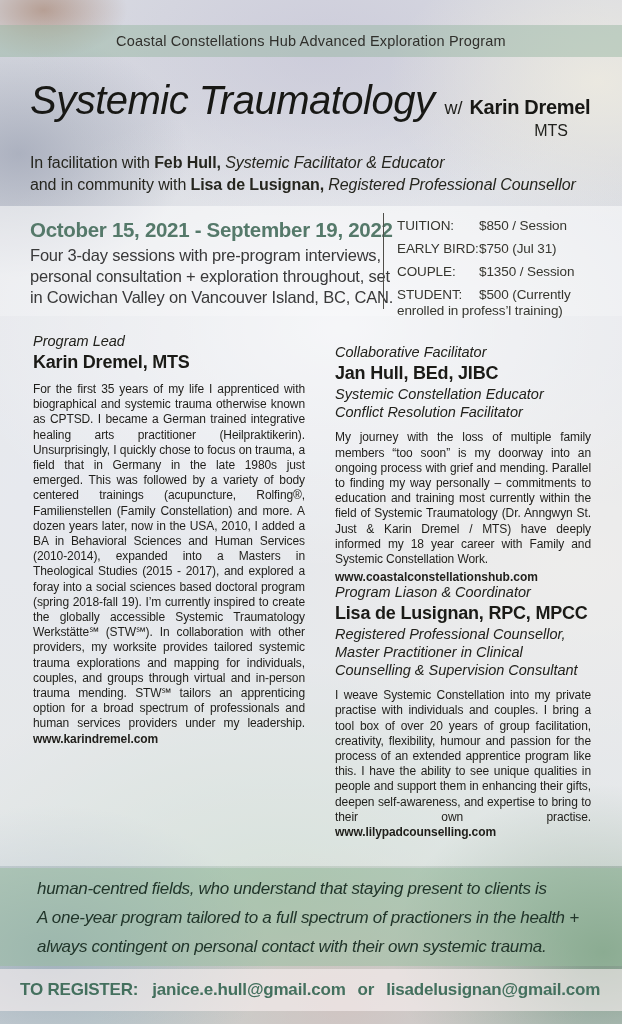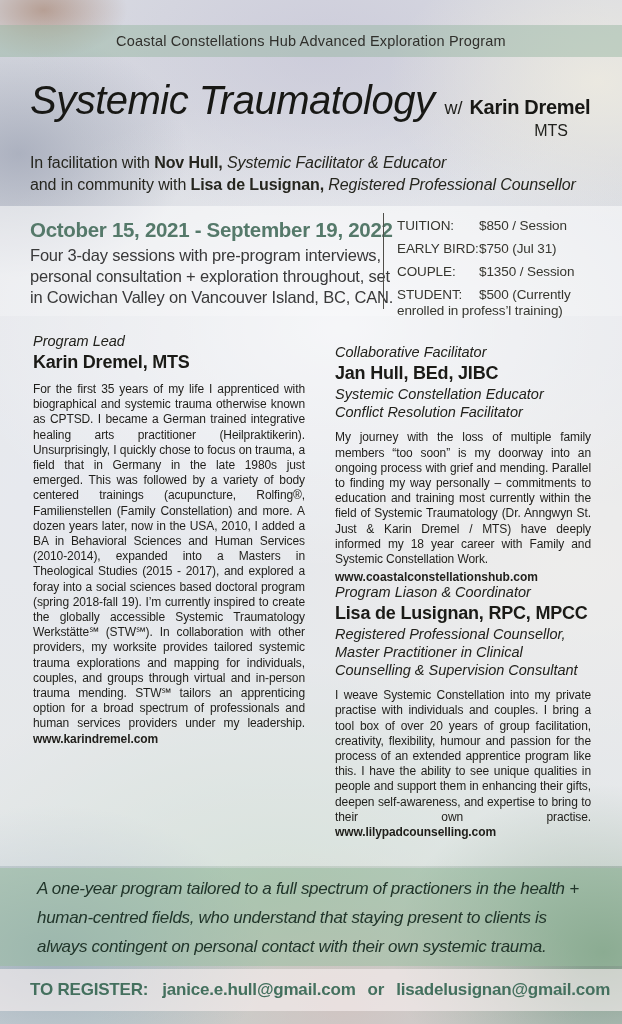--- a/index.html
+++ b/index.html
@@ -57,21 +57,21 @@
   .bio-url   { font-weight:bold; }
   .url-line  { margin-top:3px; font-size:12px; font-weight:bold; color:#1f1e1a; }
   .lisa-block { }
   .quote-band { position:absolute; top:868px; left:0; right:0; height:98px;
           background:rgba(151,189,158,.50); display:flex; align-items:center; }
   .quote { padding-left:37px; font-style:italic; font-size:17px; line-height:29px;
           color:#21352a; letter-spacing:-.3px; }
   .quote > div { white-space:nowrap; }
   .register-band { position:absolute; top:969px; left:0; right:0; height:42px;
           background:rgba(249,240,240,.62); display:flex; align-items:center;
-          padding-left:30px; font-size:17px; font-weight:bold; color:#44705e; letter-spacing:-.2px; }
+          padding-left:20px; font-size:17px; font-weight:bold; color:#44705e; letter-spacing:-.2px; }
   .reg-label { margin-right:14px; }
   .reg-or { margin:0 12px; }
 </style>
 </head>
 <body>
 
 <div class="page">
   <div class="wash"></div>
 
   <div class="top-band">
@@ -80,21 +80,21 @@
 
   <div class="header">
     <div class="title-row">
       <span class="title">Systemic Traumatology</span>
       <span class="wslash">w/</span>
       <span class="wname">Karin Dremel</span>
     </div>
     <div class="mts">MTS</div>
     <div class="facil">
       <div>
-        <span>In facilitation with </span><b>Nov Hull,</b><i> Systemic Facilitator &amp; Educator</i>
+        <span>In facilitation with </span><b>Feb Hull,</b><i> Systemic Facilitator &amp; Educator</i>
       </div>
       <div>
         <span>and in community with </span><b>Lisa de Lusignan,</b><i> Registered Professional Counsellor</i>
       </div>
     </div>
   </div>
 
   <div class="info-band">
     <div class="info-left">
       <div class="date-heading">October 15, 2021 - September 19, 2022</div>
@@ -146,22 +146,22 @@
         <div class="bio-title">Registered Professional Counsellor, Master Practitioner in Clinical Counselling &amp; Supervision Consultant</div>
         <div class="bio-body">
           <span>I weave Systemic Constellation into my private practise with individuals and couples. I bring a tool box of over 20 years of group facilitation, creativity, flexibility, humour and passion for the process of an extended apprentice program like this. I have the ability to see unique qualities in people and support them in enhancing their gifts, deepen self-awareness, and expertise to bring to their own practise. </span><span class="bio-url">www.lilypadcounselling.com</span>
         </div>
       </div>
     </div>
   </div>
 
   <div class="quote-band">
     <div class="quote">
+      <div>human-centred fields, who understand that staying present to clients is</div>
       <div>A one-year program tailored to a full spectrum of practioners in the health +</div>
-      <div>human-centred fields, who understand that staying present to clients is</div>
       <div>always contingent on personal contact with their own systemic trauma.</div>
     </div>
   </div>
 
   <div class="register-band">
     <span class="reg-label">TO REGISTER:</span>
     <span>janice.e.hull@gmail.com</span>
     <span class="reg-or">or</span>
     <span>lisadelusignan@gmail.com</span>
   </div>

